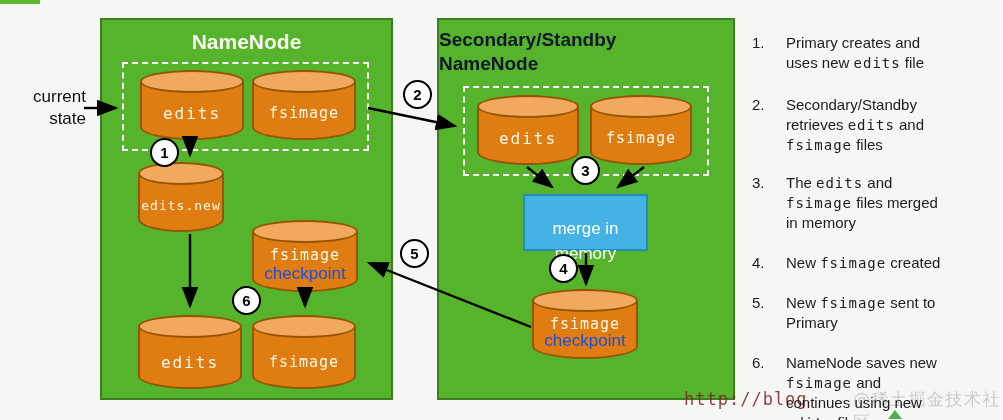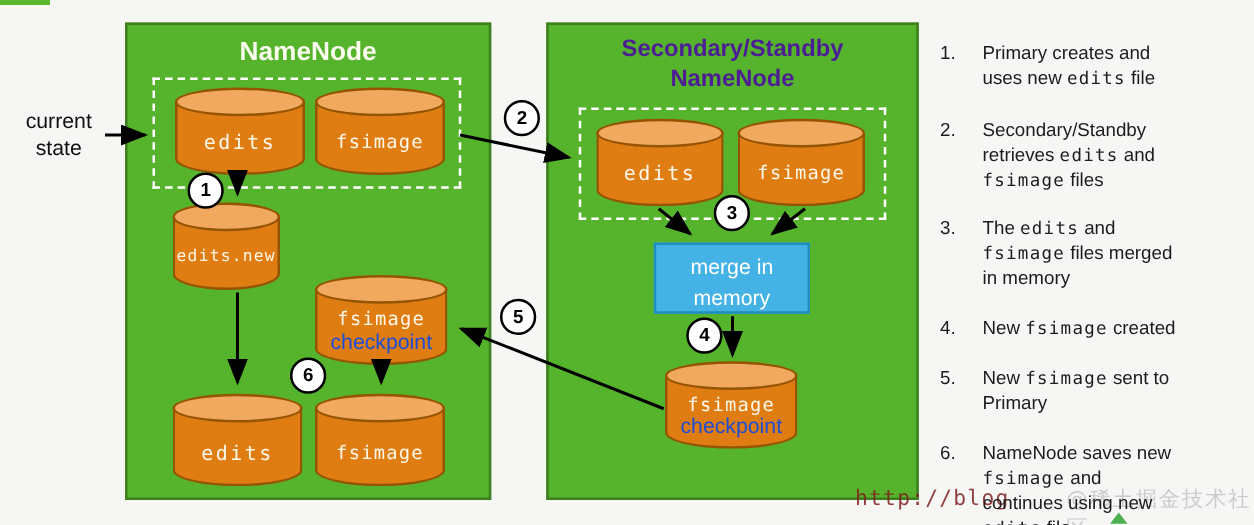--- a/index.html
+++ b/index.html
@@ -6,21 +6,21 @@
   #canvas{position:relative;width:1003px;height:420px;background:#f6f6f5;overflow:hidden;
           font-family:"Liberation Sans",sans-serif;}
   .deco-strip{position:absolute;left:0;top:0;width:40px;height:4px;background:#5cb72f;}
 
   
   .node-box{position:absolute;background:#56b32c;border:2px solid #3e7d20;box-sizing:border-box;}
   #nn-box{left:100px;top:18px;width:293px;height:382px;}
   #sec-box{left:437px;top:18px;width:298px;height:382px;}
   .node-title{position:absolute;left:0;right:0;text-align:center;color:#fafcee;font-weight:bold;}
   #nn-title{top:10px;font-size:21px;}
-  .sec-title-line{color:#4c1d95;font-weight:bold;font-size:19px;line-height:24px;text-align:center;}
+  .sec-title-line{color:#0f172a;font-weight:bold;font-size:19px;line-height:24px;text-align:left;}
   #sec-title{position:absolute;left:0;right:0;top:8px;}
 
   
   .dashed-box{position:absolute;border:2px dashed #ffffff;box-sizing:border-box;}
   #nn-dashed{left:122px;top:62px;width:247px;height:89px;}
   #sec-dashed{left:463px;top:86px;width:246px;height:90px;}
 
   
   .cyl{position:absolute;}
   .cyl-body{position:absolute;left:0;right:0;top:11px;bottom:0;background:#e07d12;
@@ -31,24 +31,24 @@
   .cyl-label{position:absolute;left:0;right:0;text-align:center;color:#fff8e9;
              font-family:"DejaVu Sans Mono",monospace;letter-spacing:2px;}
   .lbl-main{top:34px;font-size:16px;}
   .lbl-small{top:36px;font-size:13px;letter-spacing:1px;}
   .lbl-ck1{top:26px;font-size:15px;letter-spacing:1px;}
   .lbl-ck2{top:44px;font-size:17px;font-family:"Liberation Sans",sans-serif;letter-spacing:0;color:#1d4ed8;}
 
   
   #merge-box{position:absolute;left:523px;top:194px;width:125px;height:57px;background:#44b2e4;
              border:2px solid #1f8dbe;box-sizing:border-box;color:#ffffff;font-size:17px;
-             text-align:center;line-height:25px;padding-top:5px;}
-
-  
-  #current-state{position:absolute;left:8px;top:86px;width:78px;text-align:center;
+             text-align:center;line-height:25px;padding-top:20px;}
+
+  
+  #current-state{position:absolute;left:8px;top:86px;width:78px;text-align:right;
                  color:#111;font-size:17px;line-height:22px;}
 
   
   .badge{position:absolute;width:29px;height:29px;border-radius:50%;background:#ffffff;
          border:2.5px solid #000;box-sizing:border-box;display:flex;align-items:center;
          justify-content:center;font-size:15px;font-weight:bold;color:#000;z-index:6;}
 
   
   #arrows{position:absolute;left:0;top:0;width:1003px;height:420px;z-index:5;pointer-events:none;}
 

